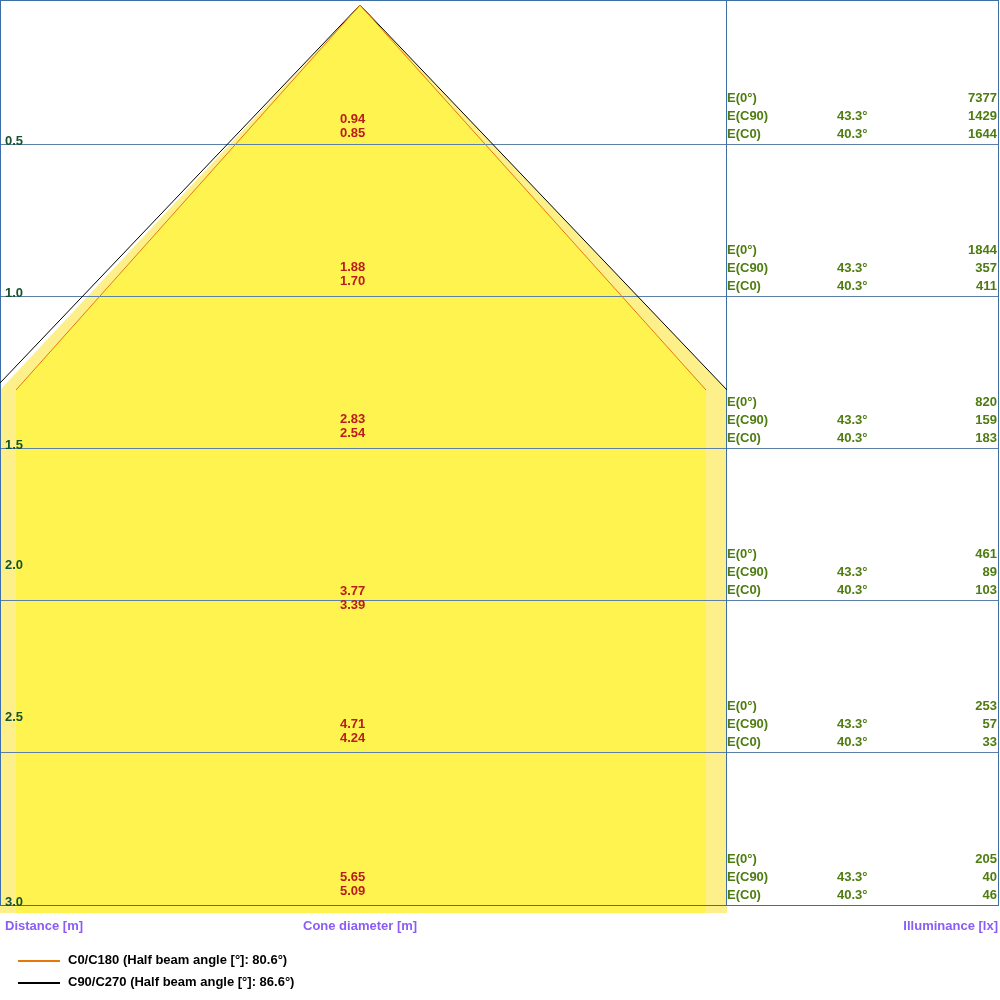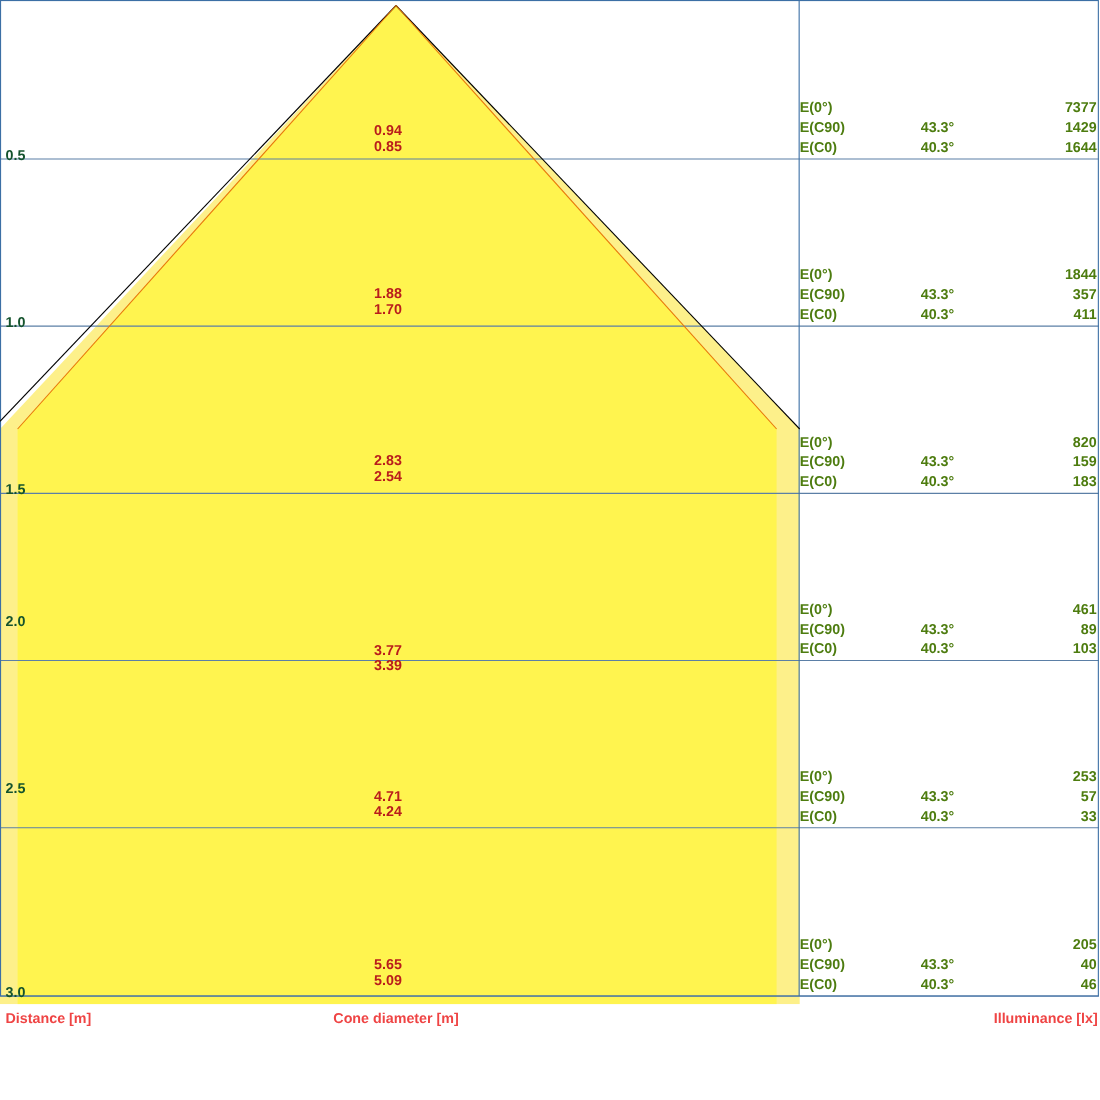--- a/index.html
+++ b/index.html
@@ -80,21 +80,21 @@
     right: 2px;
     text-align: right;
   }
 
   
   .caption {
     position: absolute;
     top: 918px;
     font-size: 13px;
     font-weight: bold;
-    color: #ef4444;
+    color: #8b5cf6;
     white-space: nowrap;
   }
   #caption-distance { left: 5px; }
   #caption-cone { left: 303px; }
   #caption-illuminance { right: 2px; }
 
   
   #legend {
     position: absolute;
     left: 0;
@@ -293,14 +293,24 @@
         <span class="illum-value">46</span>
       </div>
     </div>
 
   </div>
 
   <div class="caption" id="caption-distance">Distance [m]</div>
   <div class="caption" id="caption-cone">Cone diameter [m]</div>
   <div class="caption" id="caption-illuminance">Illuminance [lx]</div>
 
+  <div id="legend">
+    <div class="legend-row">
+      <span class="legend-swatch" style="background:#E8770A;"></span>
+      <span class="legend-text">C0/C180 (Half beam angle [°]: 80.6°)</span>
+    </div>
+    <div class="legend-row">
+      <span class="legend-swatch" style="background:#000000;"></span>
+      <span class="legend-text">C90/C270 (Half beam angle [°]: 86.6°)</span>
+    </div>
+  </div>
 
 </div>
 
 </body></html>

